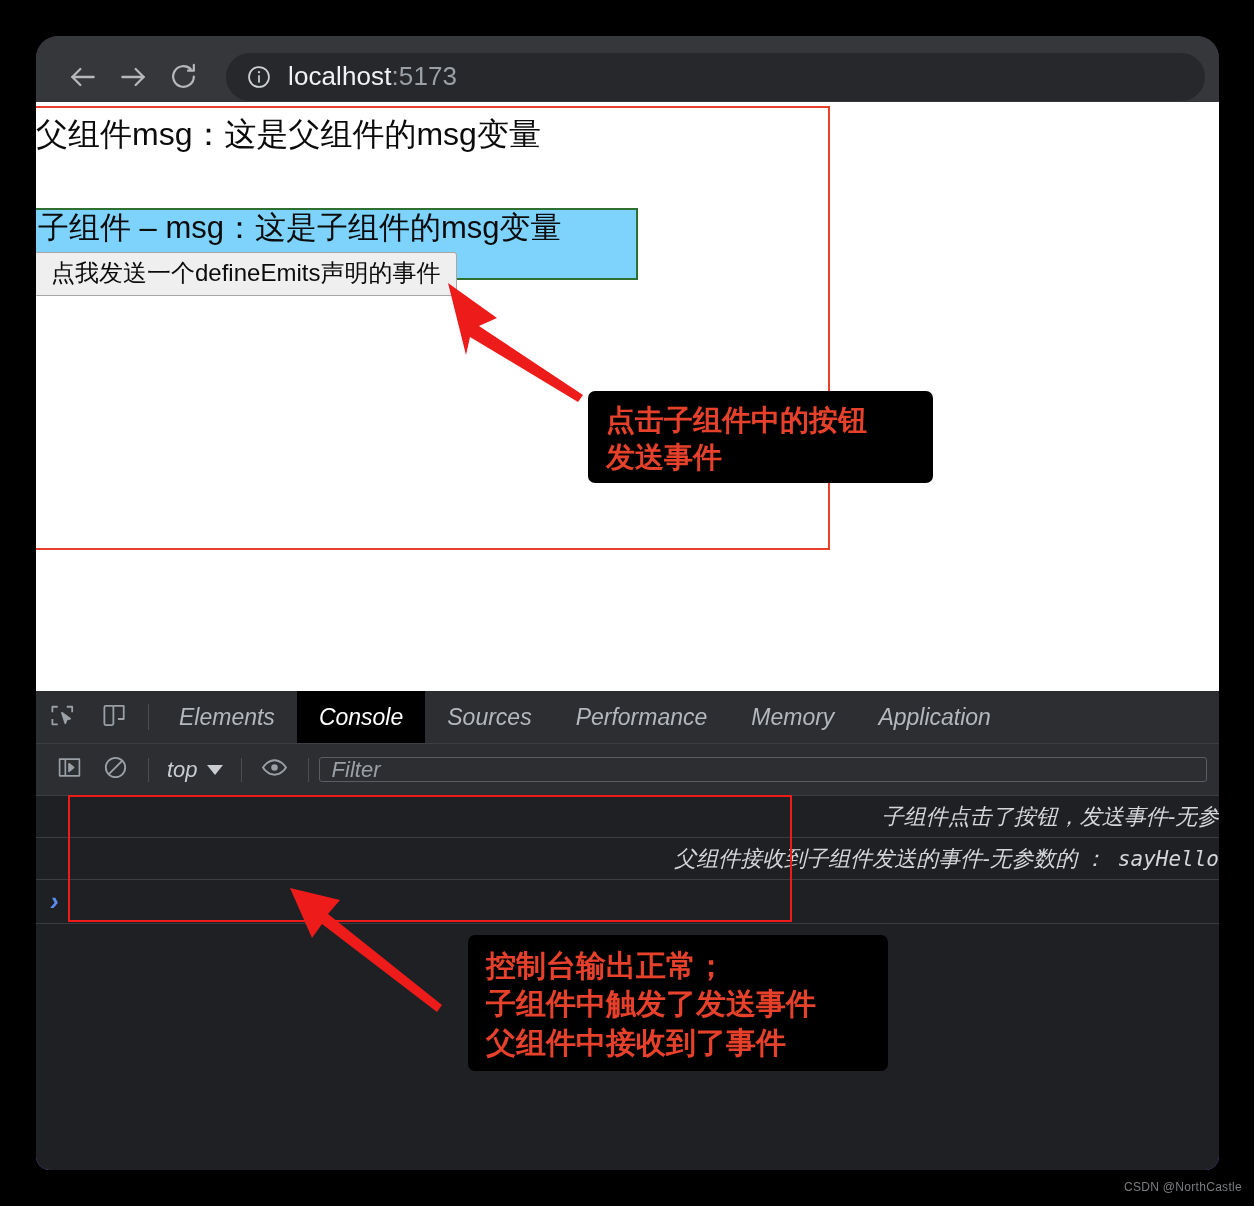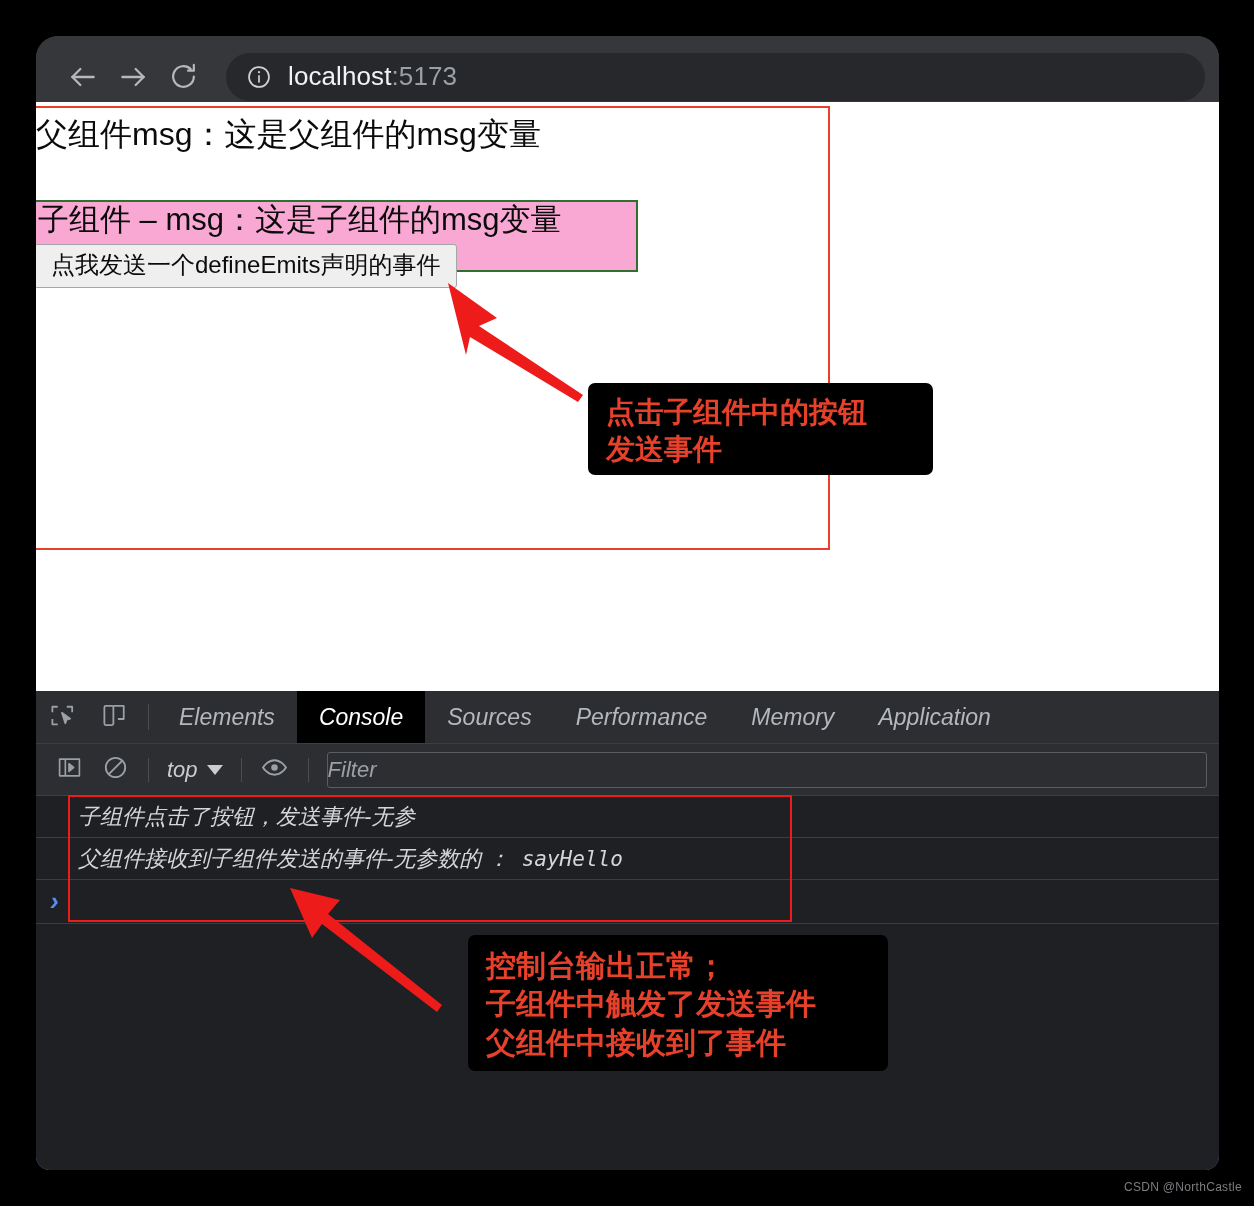--- a/index.html
+++ b/index.html
@@ -77,24 +77,24 @@
   .parent-title {
     position: absolute;
     left: 16px; top: 4px;
     font-size: 32px;
     color: #0b0b0b;
     white-space: nowrap;
     line-height: 1.4;
   }
   .child-box {
     position: absolute;
-    left: -2px; top: 92px;
+    left: -2px; top: 100px;
     width: 620px; height: 72px;
     border: 2px solid #2e7031;
-    background: #f9a8d4;
+    background: #7dd3fc;
   }
   .child-title {
     position: absolute;
     left: 18px; top: -4px;
     font-size: 31px;
     color: #0b0b0b;
     white-space: nowrap;
     line-height: 1.4;
   }
   .emit-btn {
@@ -115,21 +115,21 @@
   .callout {
     position: absolute;
     background: #000;
     border-radius: 7px;
     color: #e8412b;
     font-weight: bold;
     line-height: 1.28;
     white-space: pre;
   }
   .callout-1 {
-    left: 588px; top: 383px;
+    left: 588px; top: 391px;
     width: 345px; height: 92px;
     font-size: 29px;
     padding: 11px 0 0 18px;
   }
   .callout-2 {
     left: 468px; top: 935px;
     width: 420px; height: 136px;
     font-size: 30px;
     padding: 12px 0 8px 18px;
   }
@@ -192,38 +192,40 @@
     font-size: 22px; color: #c9ccd0; padding: 0 8px; justify-content: space-between;
   }
   .caret {
     width: 0; height: 0;
     border-left: 8px solid transparent;
     border-right: 8px solid transparent;
     border-top: 10px solid #c9ccd0;
   }
   .fb-filter {
     flex: 1;
-    margin-left: 8px; margin-right: 12px;
-    height: 36px;
+    margin-left: 0; margin-right: 12px;
+    height: 25px;
     border: 1px solid #5a5d62;
     border-radius: 3px;
     display: flex; align-items: center;
+    padding-left: 12px;
     font-size: 22px;
     color: #9aa0a6;
   }
 
   .console-body { position: relative; background: #1f2023; height: 374px; }
   .console-row {
     height: 42px;
     display: flex; align-items: center;
     padding-left: 42px;
     font-size: 22px;
     color: #d4d6d9;
     border-bottom: 1px solid #3a3d41;
     white-space: pre;
+    justify-content: flex-end;
   }
   .console-row .mono {
     font-family: "DejaVu Sans Mono", "Liberation Mono", monospace;
     font-size: 21px;
   }
   .prompt-row {
     height: 44px;
     display: flex; align-items: center;
     padding-left: 14px;
     border-bottom: 1px solid #3a3d41;

